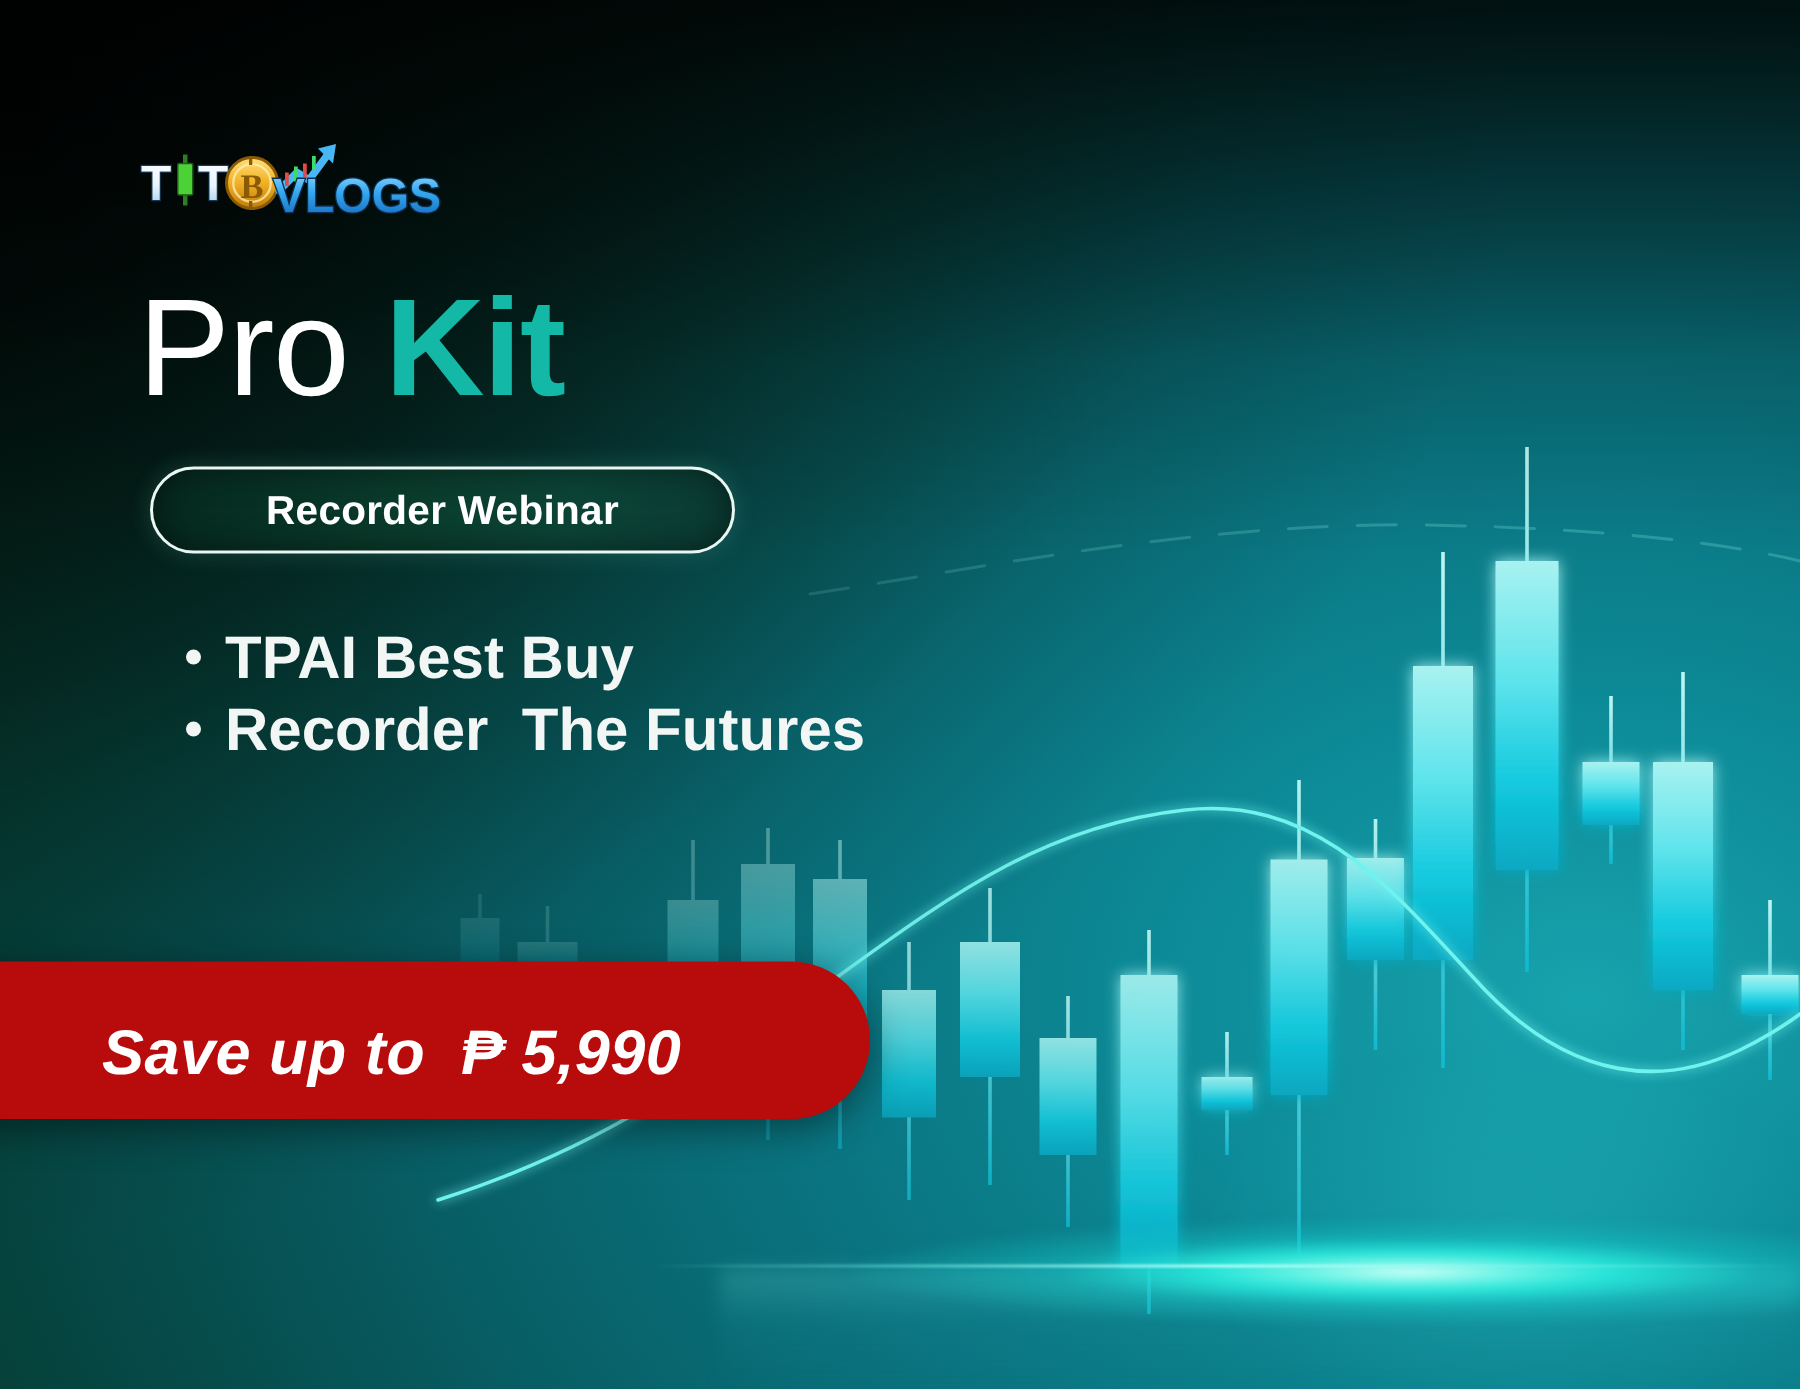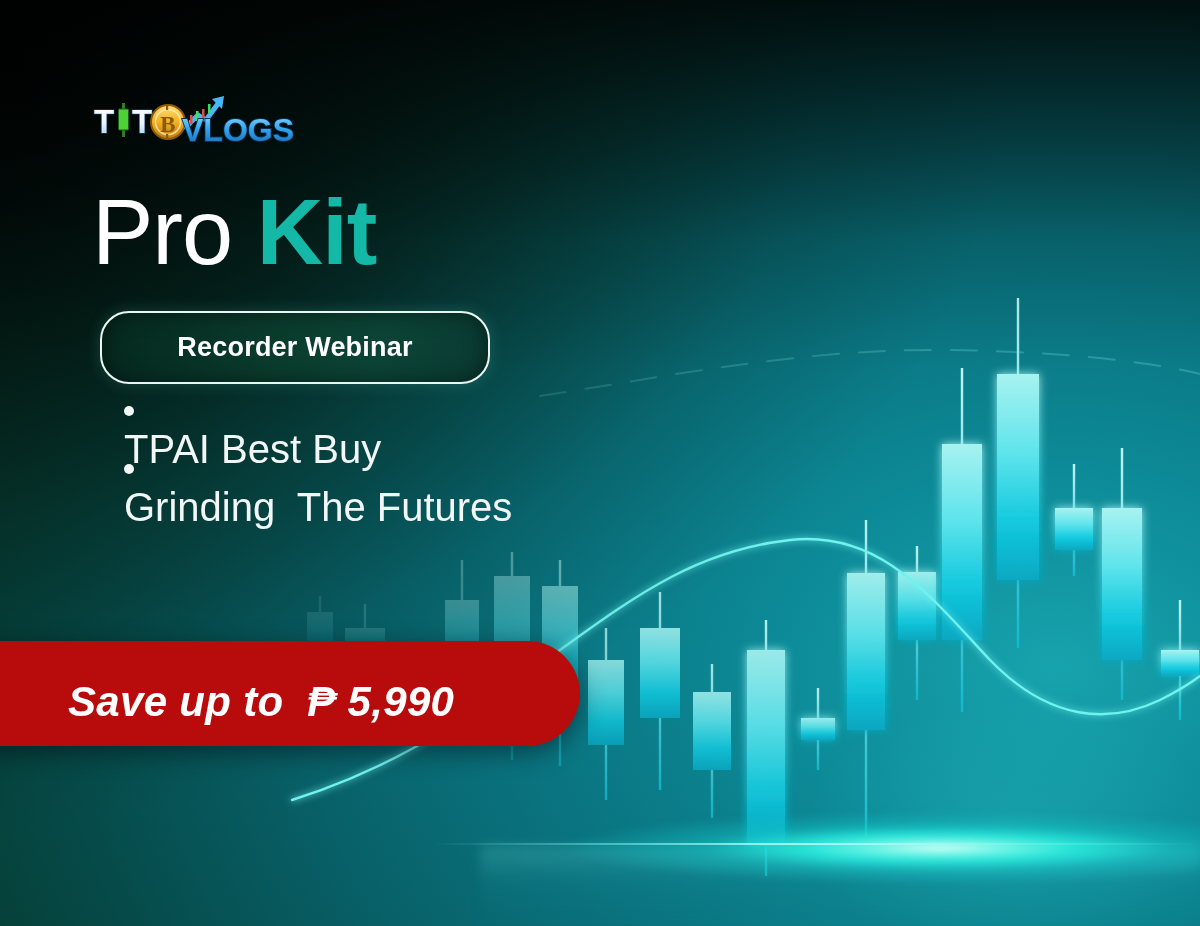--- a/index.html
+++ b/index.html
@@ -65,40 +65,40 @@
     position:absolute;left:92px;top:186px;
     font-size:92px;line-height:1.0;letter-spacing:-1px;
     white-space:nowrap;
   }
   .headline .w1{color:#ffffff;font-weight:400;text-align:right;}
   .headline .w2{color:#14b8a6;font-weight:700;}
 
   
   .pill{
     position:absolute;left:100px;top:311px;
-    width:390px;height:73px;
+    width:390px;height:58px;
     border-radius:29px;
     border:2.5px solid #e9f6f1;
     background:linear-gradient(100deg,#05281e 0%, #0a3c2c 45%, #0c4437 72%, #0a3a32 100%);
     box-shadow:0 0 16px rgba(140,255,225,0.16), inset 0 0 22px rgba(0,0,0,0.45);
     display:flex;align-items:center;justify-content:center;
     box-sizing:border-box;
   }
   .pill-text{
     color:#ffffff;font-size:27px;font-weight:700;letter-spacing:0.2px;
   }
 
   
   .bullets{
     position:absolute;left:124px;top:415px;
     margin:0;padding:0;list-style:none;
   }
   .bullets li{
-    color:#f2f7f6;font-size:40px;line-height:48px;font-weight:400;
-    white-space:pre;display:flex;align-items:baseline;flex-direction:column;
+    color:#f2f7f6;font-size:40px;line-height:48px;font-weight:700;
+    white-space:pre;display:flex;align-items:baseline;
   }
   .bullets li .dot{
     display:inline-block;width:10px;height:10px;border-radius:50%;
     background:#f2f7f6;margin-right:16px;position:relative;top:-9px;flex:none;
   }
 
   
   .save-banner{
     position:absolute;left:-40px;top:641px;
     width:620px;height:105px;
@@ -289,21 +289,21 @@
     <span class="pill-text">Recorder Webinar</span>
   </div>
 
   <ul class="bullets">
     <li>
       <span class="dot"></span>
       <span>TPAI Best Buy</span>
     </li>
     <li>
       <span class="dot"></span>
-      <span>Grinding  The Futures</span>
+      <span>Recorder  The Futures</span>
     </li>
   </ul>
 
   <div class="save-banner">
     <span class="save-text">Save up to  ₱ 5,990</span>
   </div>
 
 </div>
 
 </body></html>

